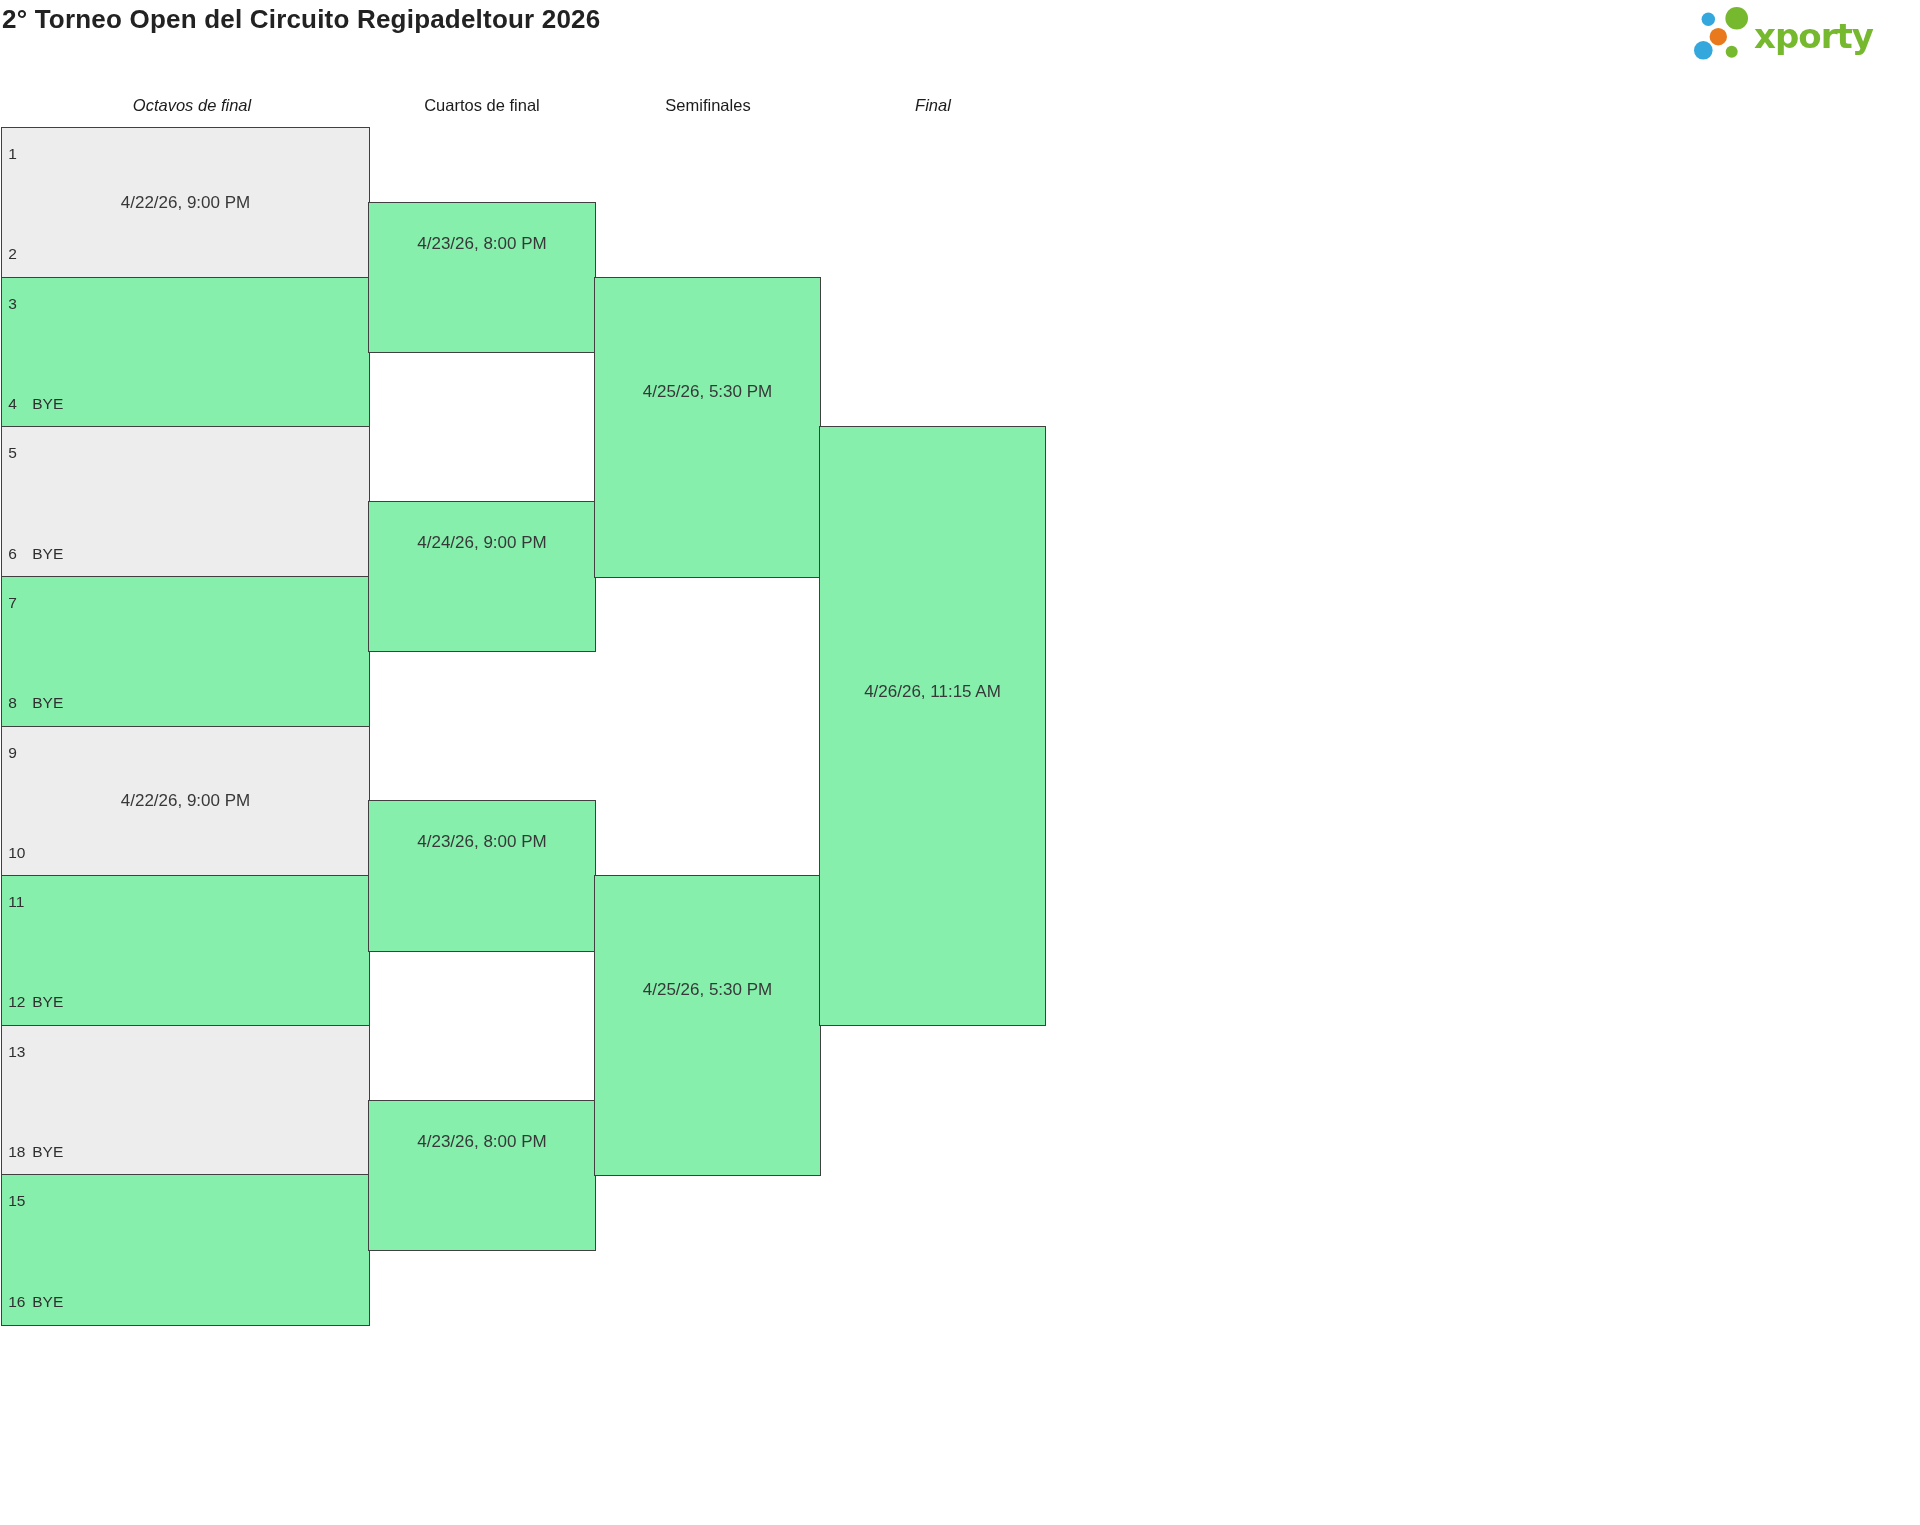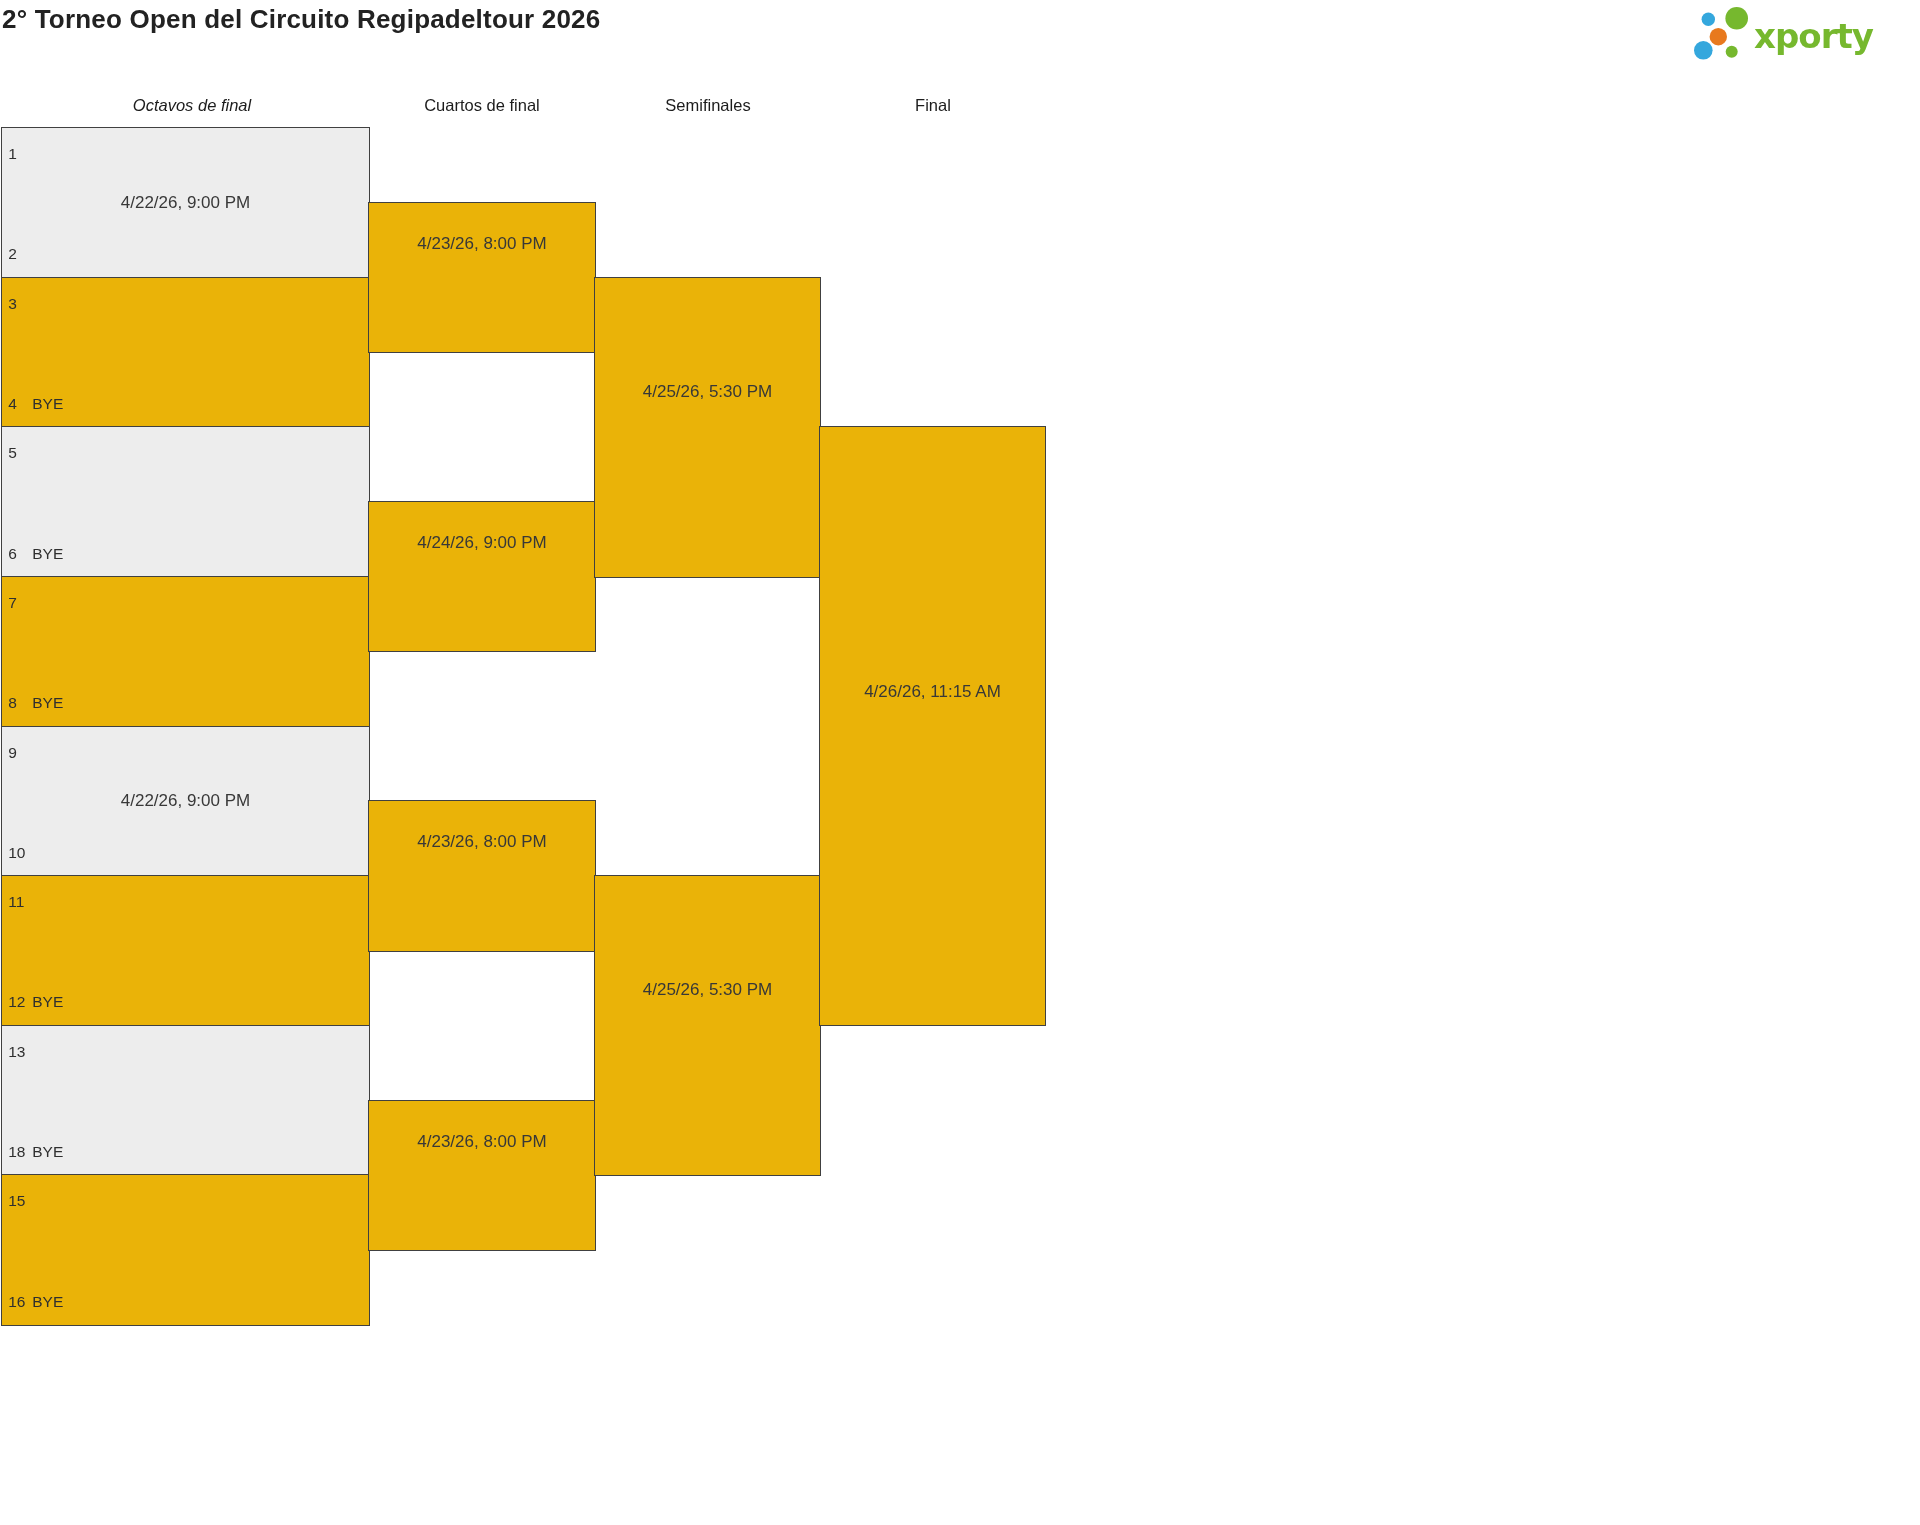--- a/index.html
+++ b/index.html
@@ -10,23 +10,23 @@
   .title{
     position:absolute;left:2px;top:1px;
     font-size:26px;line-height:36px;font-weight:700;color:#222;
     letter-spacing:0.2px;white-space:nowrap;
   }
   .logo{position:absolute;left:1680px;top:1px;width:240px;height:66px;cursor:pointer;}
   .round-header{
     position:absolute;top:96px;width:240px;margin-left:-120px;text-align:center;
     font-size:16.5px;color:#1c1c1c;font-weight:500;white-space:nowrap;
   }
-  .h0{left:192px;font-style:italic;} .h1{left:482px;} .h2{left:708px;} .h3{left:933px;}
+  .h0{left:192px;font-style:italic;} .h1{left:482px;} .h2{left:708px;} .h3{left:933px;font-style:italic;}
   .match{
-    position:absolute;box-sizing:border-box;border:1.5px solid #404040;background:#eab308;
+    position:absolute;box-sizing:border-box;border:1.5px solid #404040;background:#86efac;
     cursor:pointer;
   }
   .match.shaded{background:#ededed;}
   .slot{
     position:absolute;left:6px;right:4px;font-size:15.5px;color:#2f2f2f;line-height:20px;
     white-space:nowrap;
   }
   .slot.top{top:16px;}
   .slot.bot{bottom:13px;}
   .slot .seed{display:inline-block;min-width:24px;}

